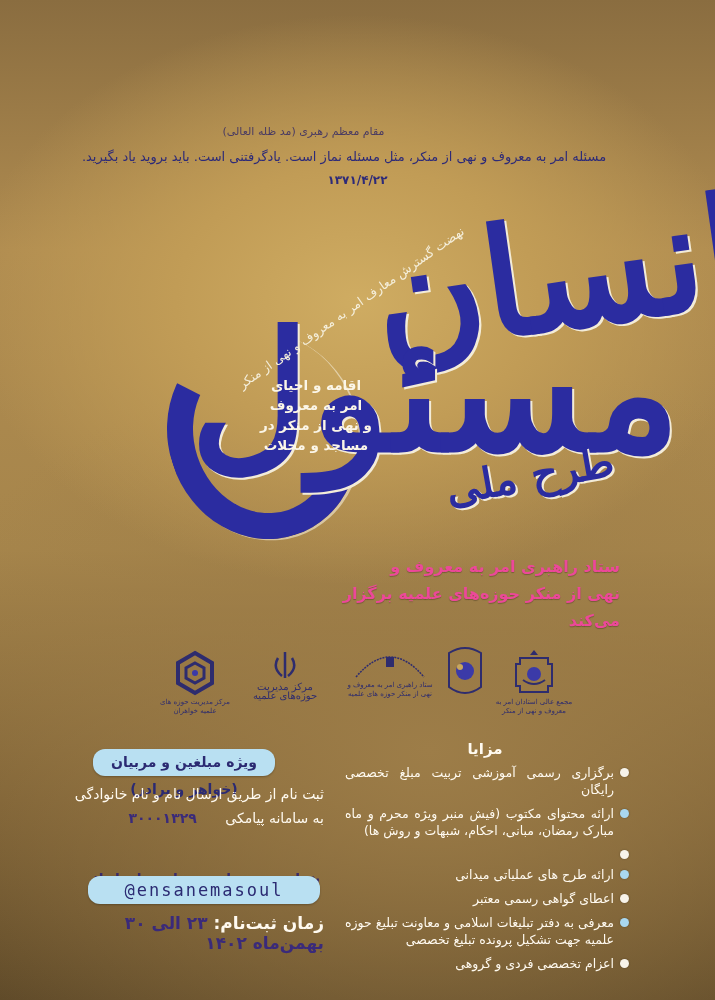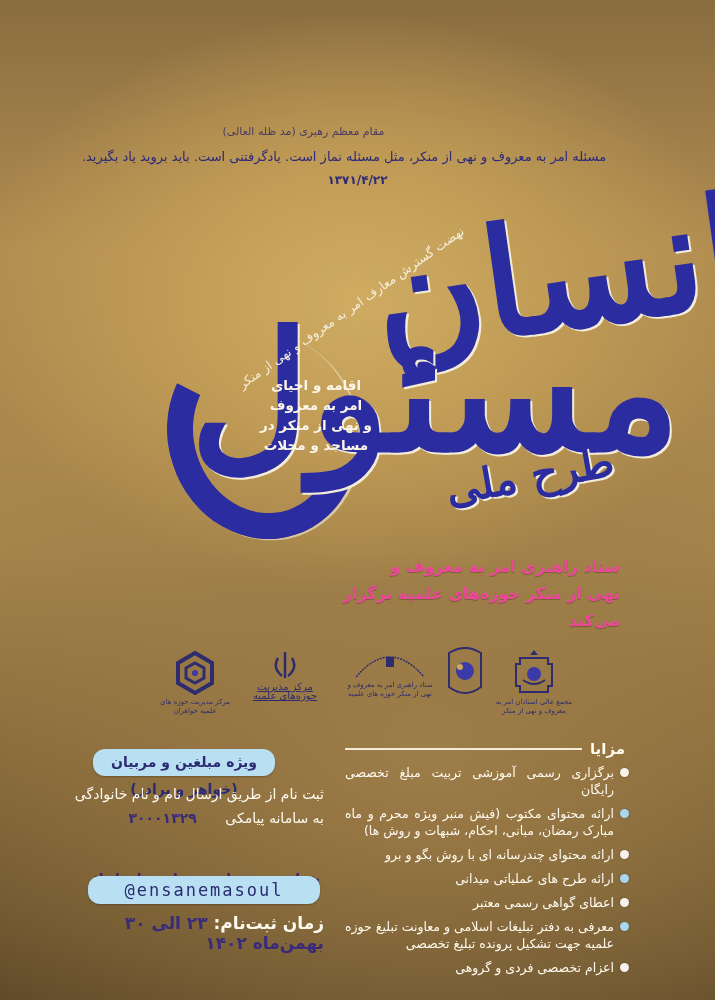--- a/index.html
+++ b/index.html
@@ -87,21 +87,21 @@
   .support-label { top: 857px; left: 80px; width: 240px; text-align: right; font-size: 14px; font-weight: bold; color: #3a2a6a; margin-top: 14px; }
   .pill-handle {
     top: 876px; left: 88px; width: 232px; height: 28px;
     font-family: "DejaVu Sans Mono", monospace; font-size: 17px; font-weight: normal;
     line-height: 28px; letter-spacing: 2px; direction: ltr;
   }
   .reg-time { top: 913px; left: 60px; width: 264px; text-align: right; font-size: 17px; font-weight: bold; color: #fffaf0; }
   .reg-time-val { color: #3a2a7a; }
 
   
-  .benefits-head { top: 740px; left: 345px; width: 280px; display: flex; align-items: center; gap: 8px; }
+  .benefits-head { top: 740px; left: 345px; width: 280px; display: flex; align-items: center; gap: 8px; flex-direction: column; }
   .benefits-title { font-size: 15px; font-weight: bold; color: #fffaf0; }
   .benefits-line { flex: 1; height: 1.5px; background: #f3ecd8; }
   .benefits-list { top: 764px; left: 345px; width: 284px; list-style: none; }
   .benefit {
     display: flex; align-items: flex-start; gap: 6px;
     font-size: 12.5px; color: #fffaf0; line-height: 17px; margin-bottom: 7px; text-align: justify;
   }
   .bullet {
     flex: 0 0 9px; width: 9px; height: 9px; border-radius: 50%;
     margin-top: 4px; background: #f7f3ea; box-shadow: 0 0 2px rgba(0,0,0,0.3);
@@ -152,21 +152,21 @@
   <svg width="80" height="34" viewBox="0 0 80 34">
     <path d="M6 32 q34 -40 68 0" fill="none" stroke="#2e2c6e" stroke-width="1.5" stroke-dasharray="2 1"></path>
     <rect x="36" y="12" width="8" height="10" fill="#2e2c6e"></rect>
   </svg>
   <div class="logo-cap">ستاد راهبری امر به معروف و نهی از منکر حوزه های علمیه</div>
 </div>
 <div class="abs logo logo-4">
   <svg width="26" height="30" viewBox="0 0 26 30">
     <path d="M13 2 v26 M6 8 q-6 10 4 18 M20 8 q6 10 -4 18" fill="none" stroke="#2e2c6e" stroke-width="2.5"></path>
   </svg>
-  <div class="logo-cap" style="font-size:10px;font-family:'DejaVu Serif',serif;text-decoration:underline;">مرکز مدیریت حوزه‌های علمیه</div>
+  <div class="logo-cap" style="font-size:10px;font-family:'DejaVu Serif',serif;">مرکز مدیریت حوزه‌های علمیه</div>
 </div>
 <div class="abs logo logo-5">
   <svg width="46" height="46" viewBox="0 0 46 46">
     <path d="M23 3 l17 10 v20 l-17 10 l-17 -10 v-20 z" fill="none" stroke="#2e2c6e" stroke-width="4"></path>
     <path d="M23 13 l9 5 v10 l-9 5 l-9 -5 v-10 z" fill="none" stroke="#2e2c6e" stroke-width="3"></path>
     <circle cx="23" cy="23" r="3" fill="#3b3aa8"></circle>
   </svg>
   <div class="logo-cap">مرکز مدیریت حوزه های علمیه خواهران</div>
 </div>
 
@@ -191,21 +191,20 @@
   <li class="benefit">
     <span class="bullet"></span>
     <span>برگزاری رسمی آموزشی تربیت مبلغ تخصصی رایگان</span>
   </li>
   <li class="benefit">
     <span class="bullet blue"></span>
     <span>ارائه محتوای مکتوب (فیش منبر ویژه محرم و ماه مبارک رمضان، مبانی، احکام، شبهات و روش ها)</span>
   </li>
   <li class="benefit">
     <span class="bullet"></span>
-    <span>ارائه محتوای چندرسانه ای با روش بگو و برو</span>
   </li>
   <li class="benefit">
     <span class="bullet blue"></span>
     <span>ارائه طرح های عملیاتی میدانی</span>
   </li>
   <li class="benefit">
     <span class="bullet"></span>
     <span>اعطای گواهی رسمی معتبر</span>
   </li>
   <li class="benefit">

